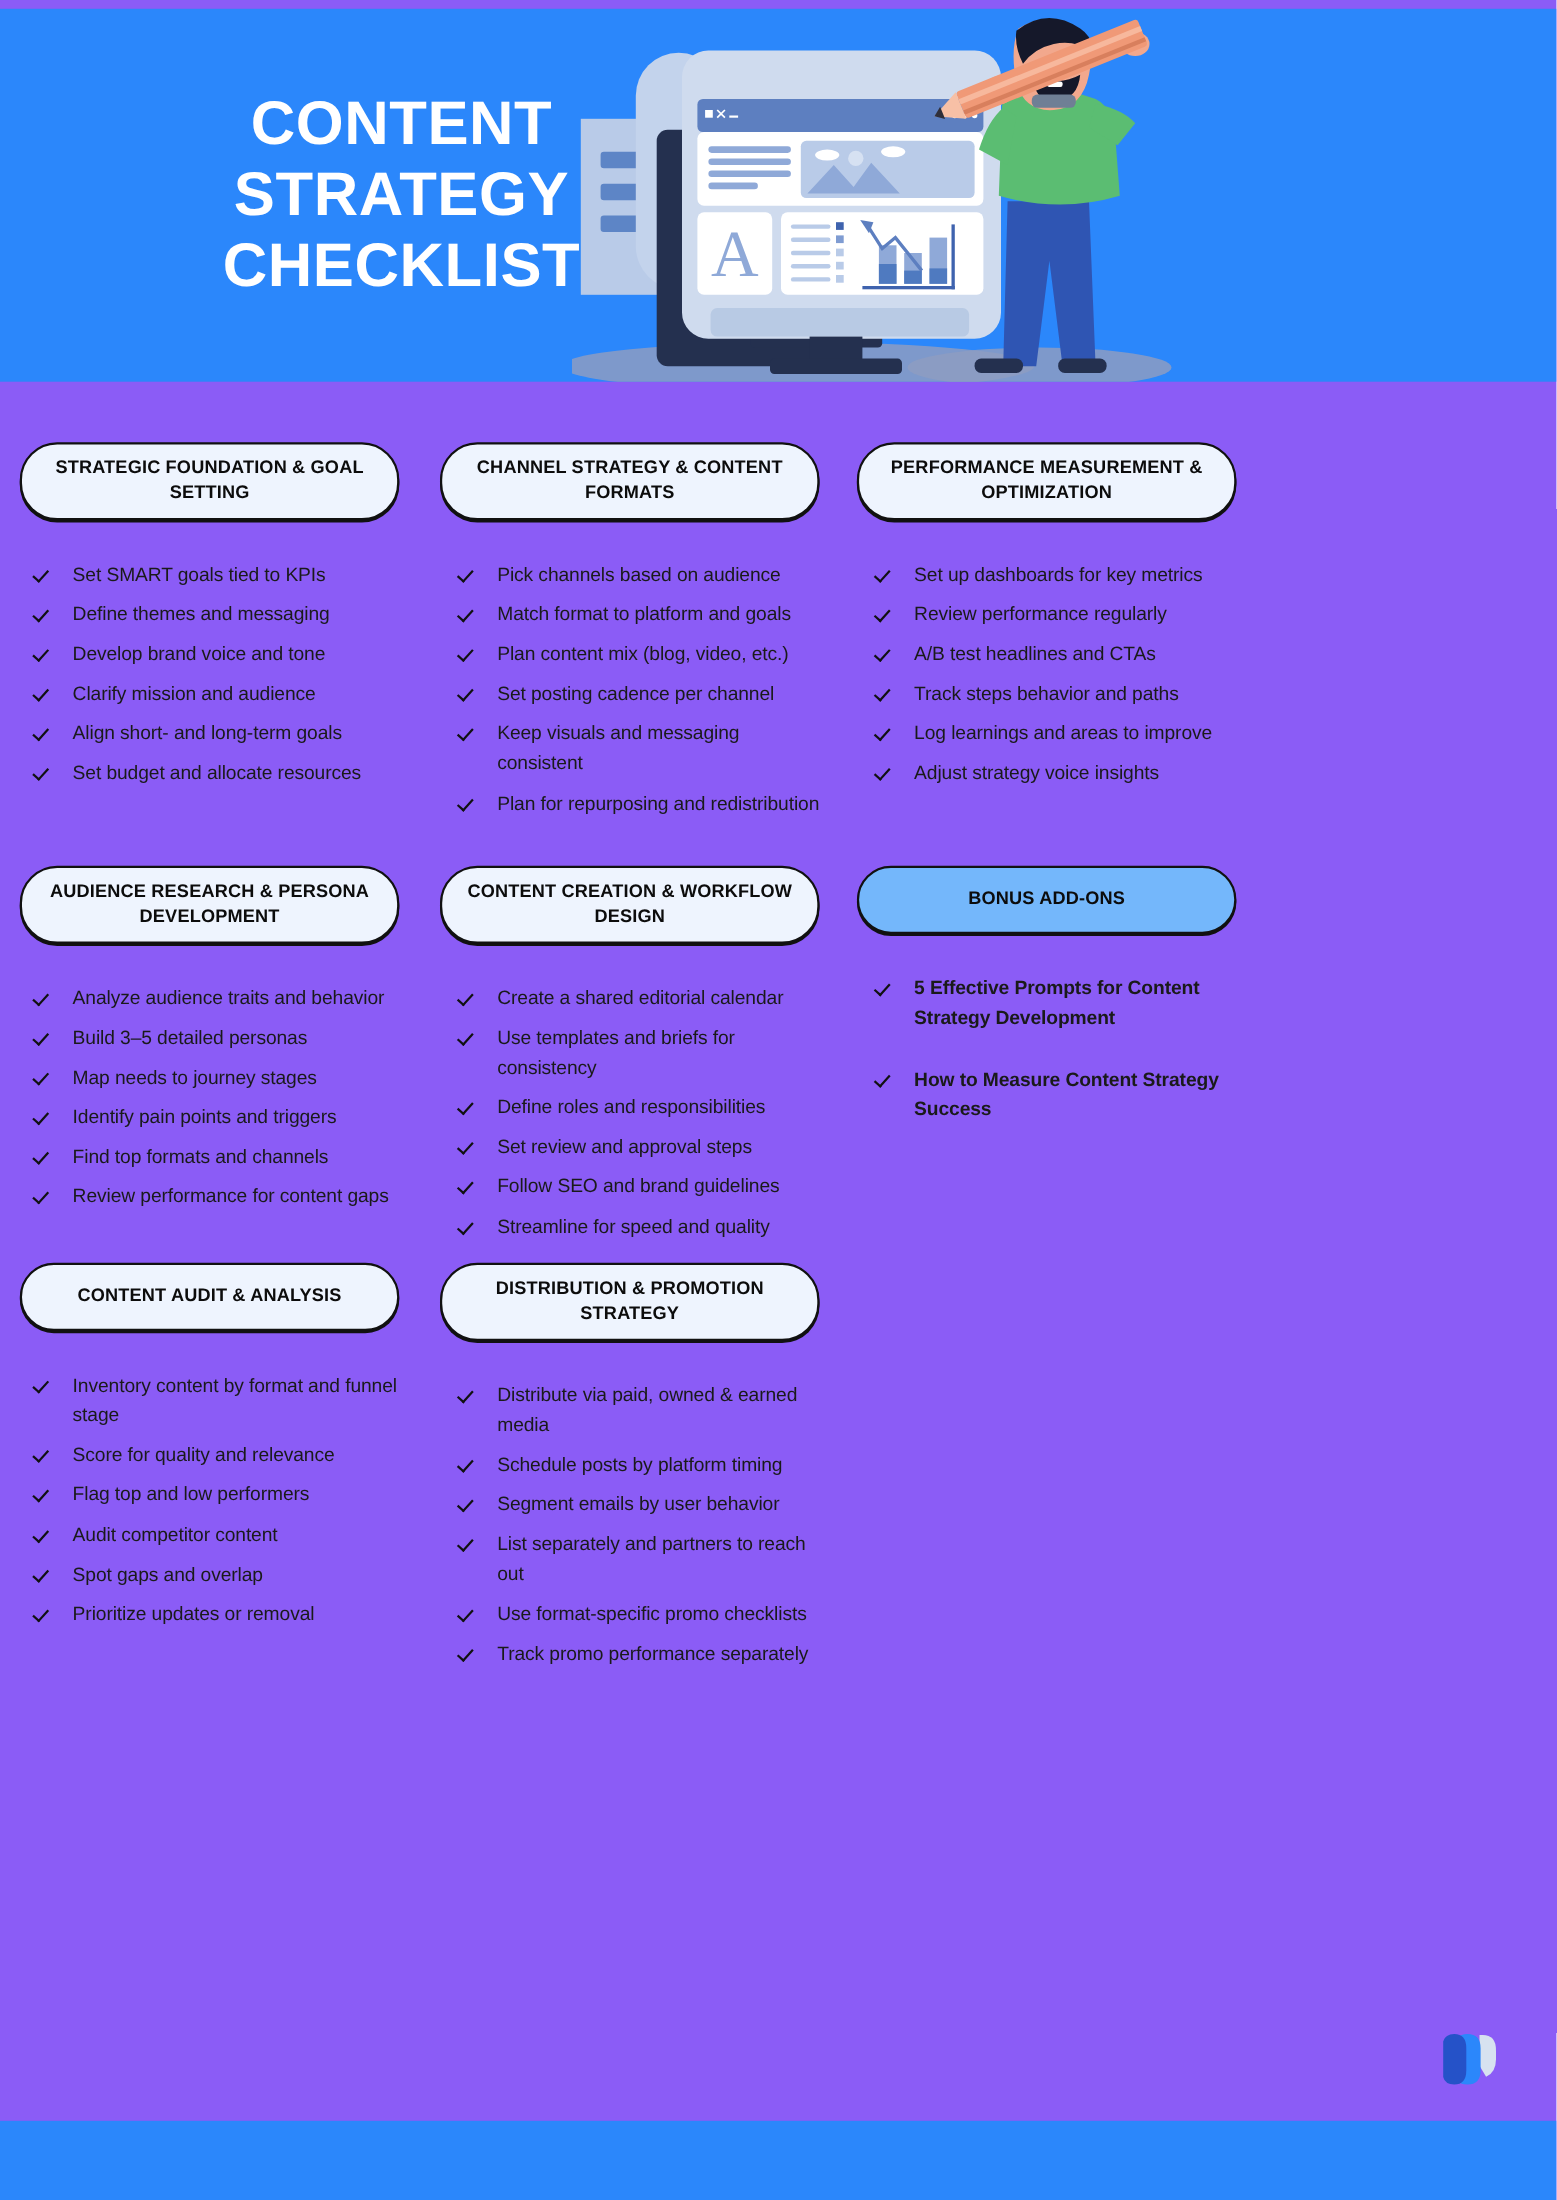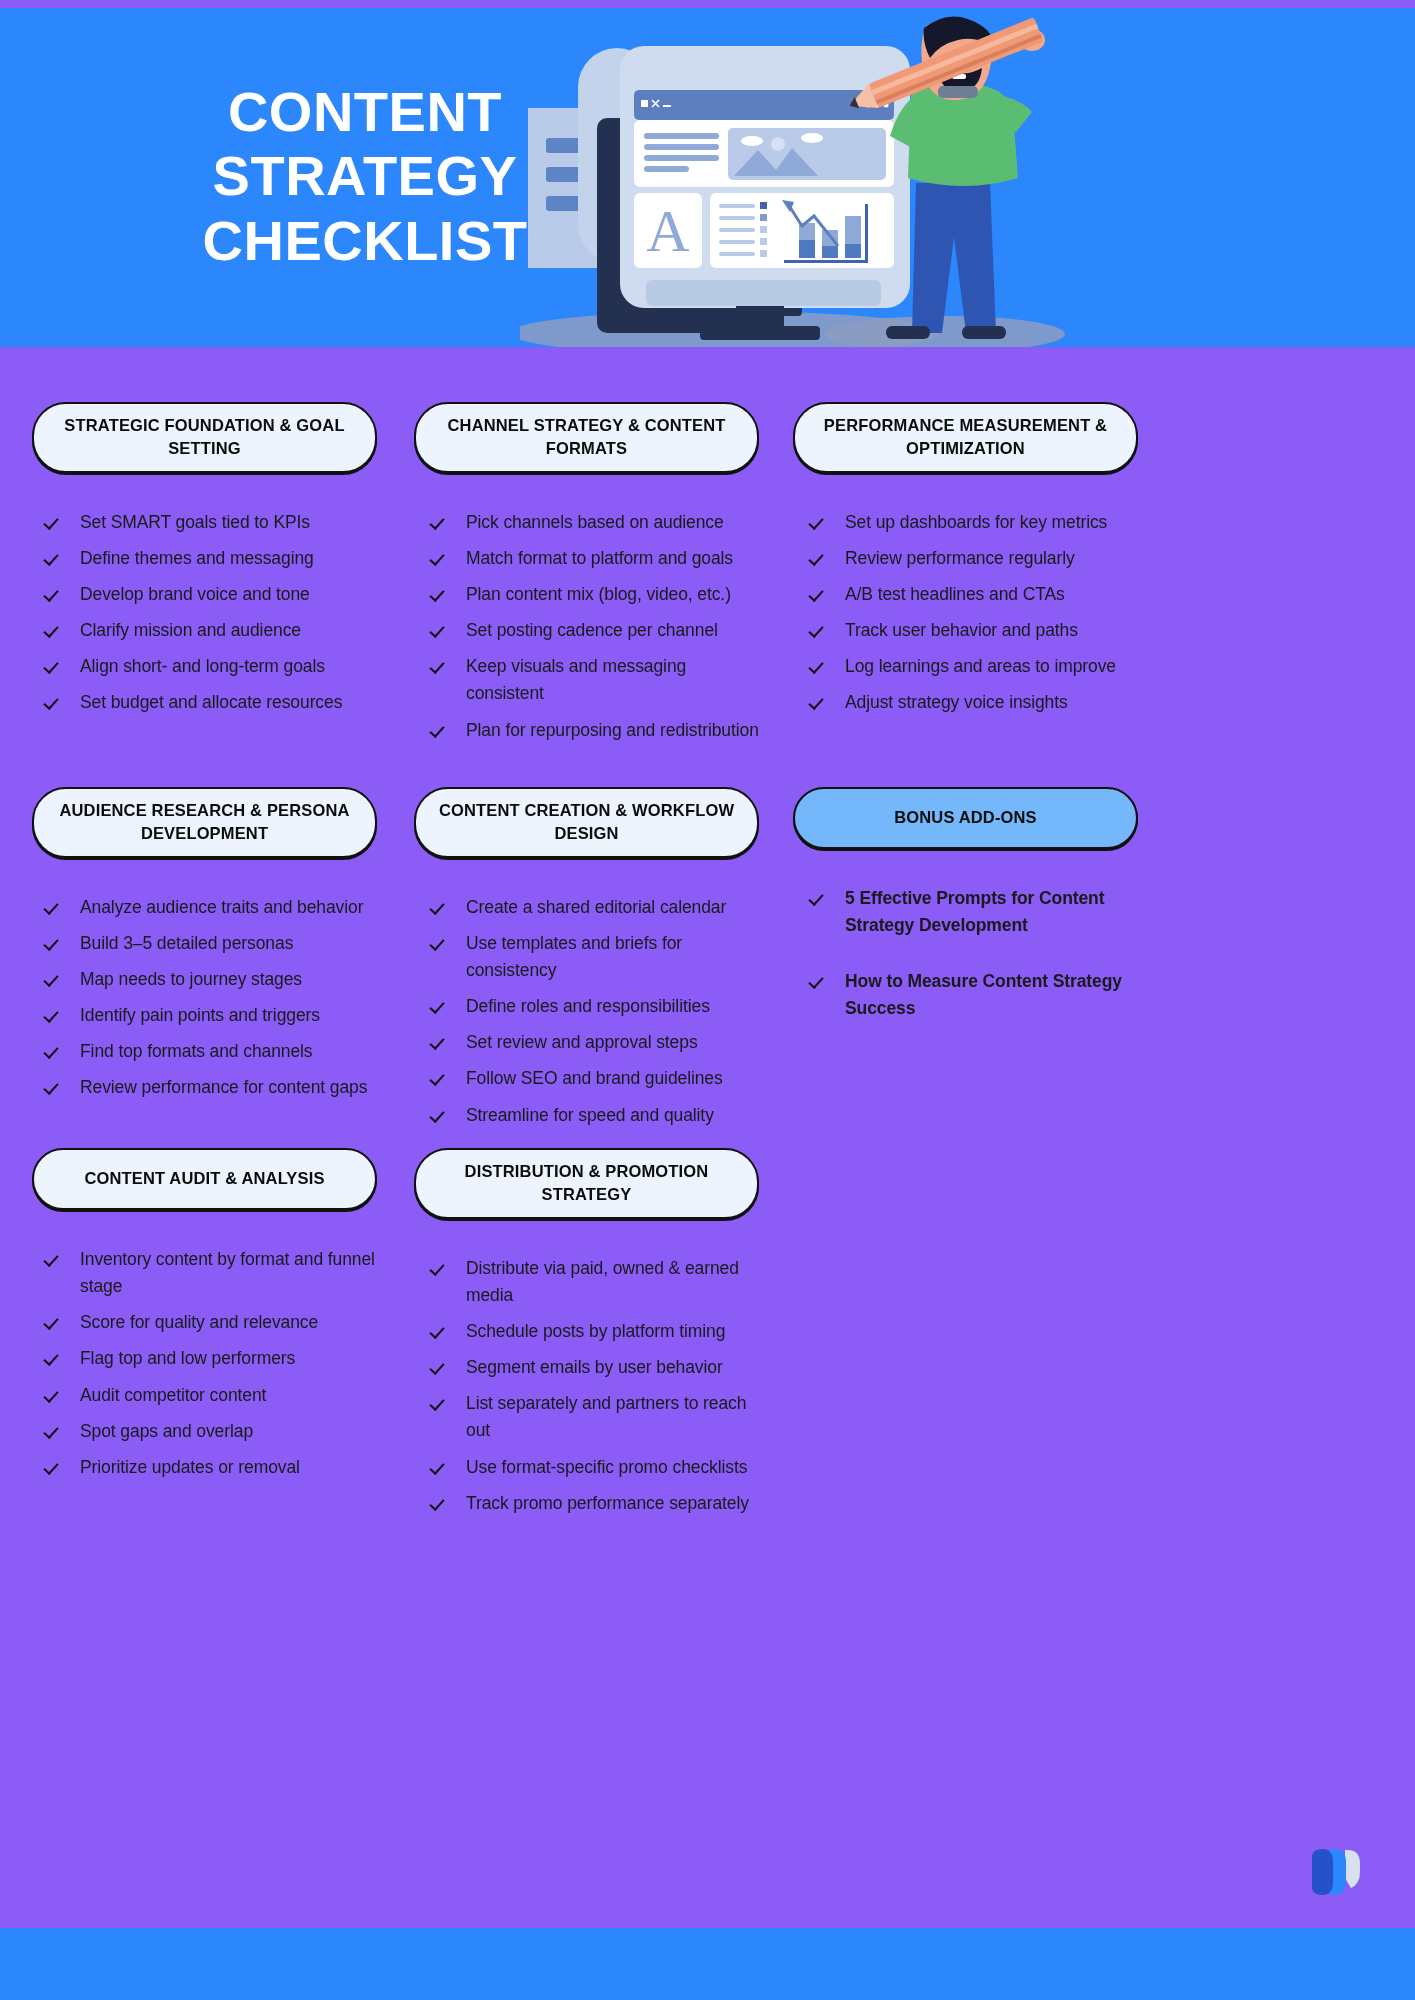--- a/index.html
+++ b/index.html
@@ -37,21 +37,21 @@
     text-align: center;
   }
   .header-title .ln { display: block; }
 
   
   .illus { position: absolute; left: 520px; top: 0; width: 600px; height: 345px; }
 
   
   .grid {
     position: absolute;
-    left: 16px; top: 347px;
+    left: 2px; top: 347px;
     width: 1249px;
   }
   .band { position: relative; width: 1415px; }
 
   .card {
     position: absolute;
     width: 345px;
   }
   .card.c0 { left: 16px; }
   .card.c1 { left: 398px; }
@@ -300,21 +300,21 @@
           <li>
               <span class="check"></span>
               <span class="itext">Review performance regularly</span>
             </li>
           <li>
               <span class="check"></span>
               <span class="itext">A/B test headlines and CTAs</span>
             </li>
           <li>
               <span class="check"></span>
-              <span class="itext">Track user behavior and paths</span>
+              <span class="itext">Track steps behavior and paths</span>
             </li>
           <li>
               <span class="check"></span>
               <span class="itext">Log learnings and areas to improve</span>
             </li>
           <li>
               <span class="check"></span>
               <span class="itext">Adjust strategy voice insights</span>
             </li>
         </ul>

